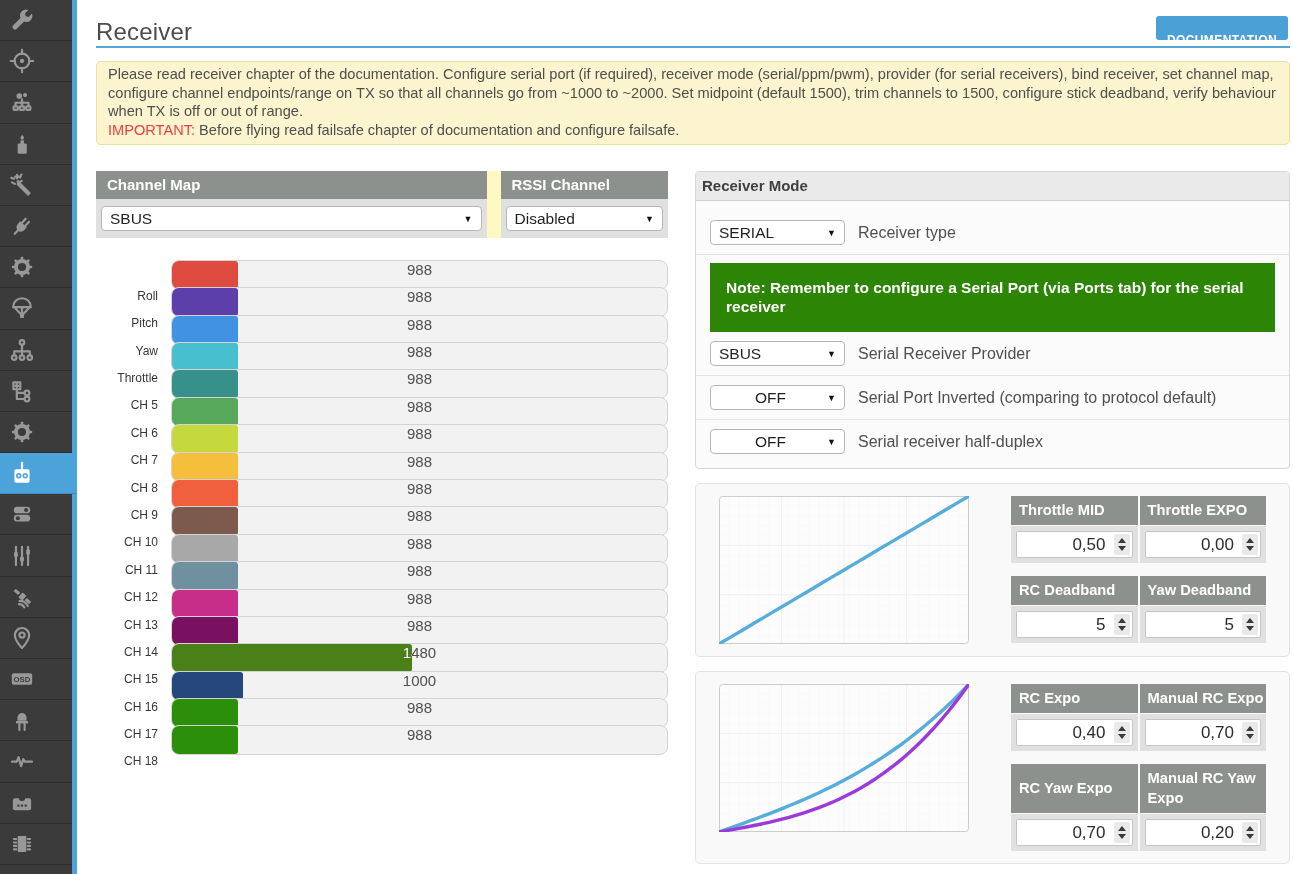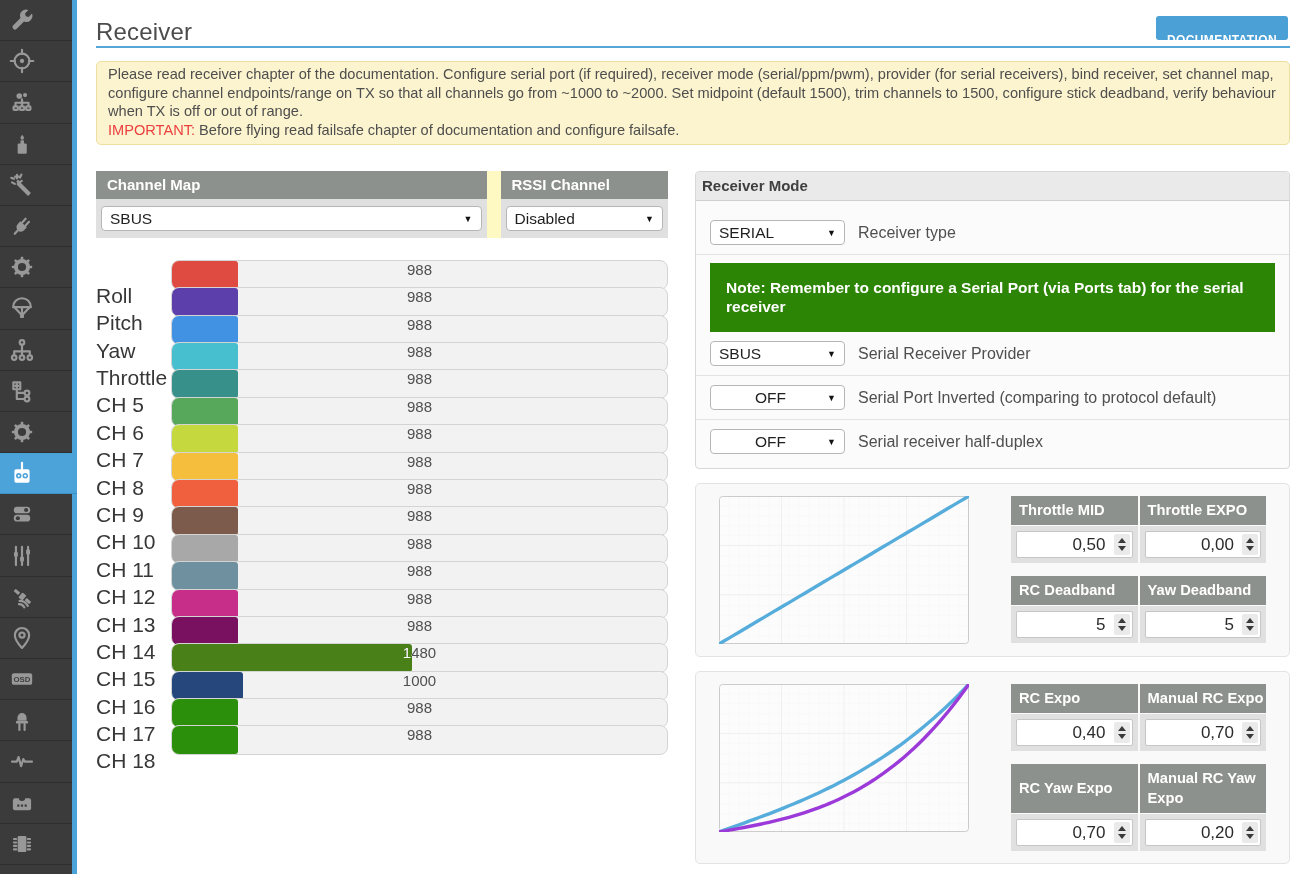--- a/index.html
+++ b/index.html
@@ -40,21 +40,21 @@
 
   .select { position:relative; background:#fff; border:1px solid #b6b6b6; border-radius:4px;
     height:25px; line-height:23px; font-size:15.5px; color:#1f1f1f; padding:0 22px 0 8px; cursor:pointer;
     white-space:nowrap; overflow:hidden; }
   .select .arrow { position:absolute; right:8px; top:0; bottom:0; line-height:24px; font-size:9px; color:#111; }
   .cm-body .select { width:100%; }
 
   
   .channels { margin-top:27px; }
   .ch-row { display:flex; align-items:center; height:20px; margin-bottom:7.4px; }
-  .ch-label { width:62px; font-size:21px; color:#373737; margin-right:13px;
+  .ch-label { width:62px; text-align:right; font-size:12px; color:#373737; margin-right:13px;
     white-space:nowrap; line-height:20px;margin-top:42px; }
   .meter { position:relative; flex:1; height:30px; background:#f2f2f2; border:1px solid #d4d4d4;
     border-radius:8px; overflow:hidden; }
   .meter .fill { position:absolute; left:0; top:0; bottom:0; border-radius:3px; }
   .meter .val { position:absolute; left:0; top:0; width:100%; text-align:center; font-size:15px;
     line-height:18px; color:#4f4f4f; }
   .meter .clip { position:absolute; left:0; top:0; bottom:0; overflow:hidden; }
   .meter .clip .val { width:495px; color:#fff; }
 
   

